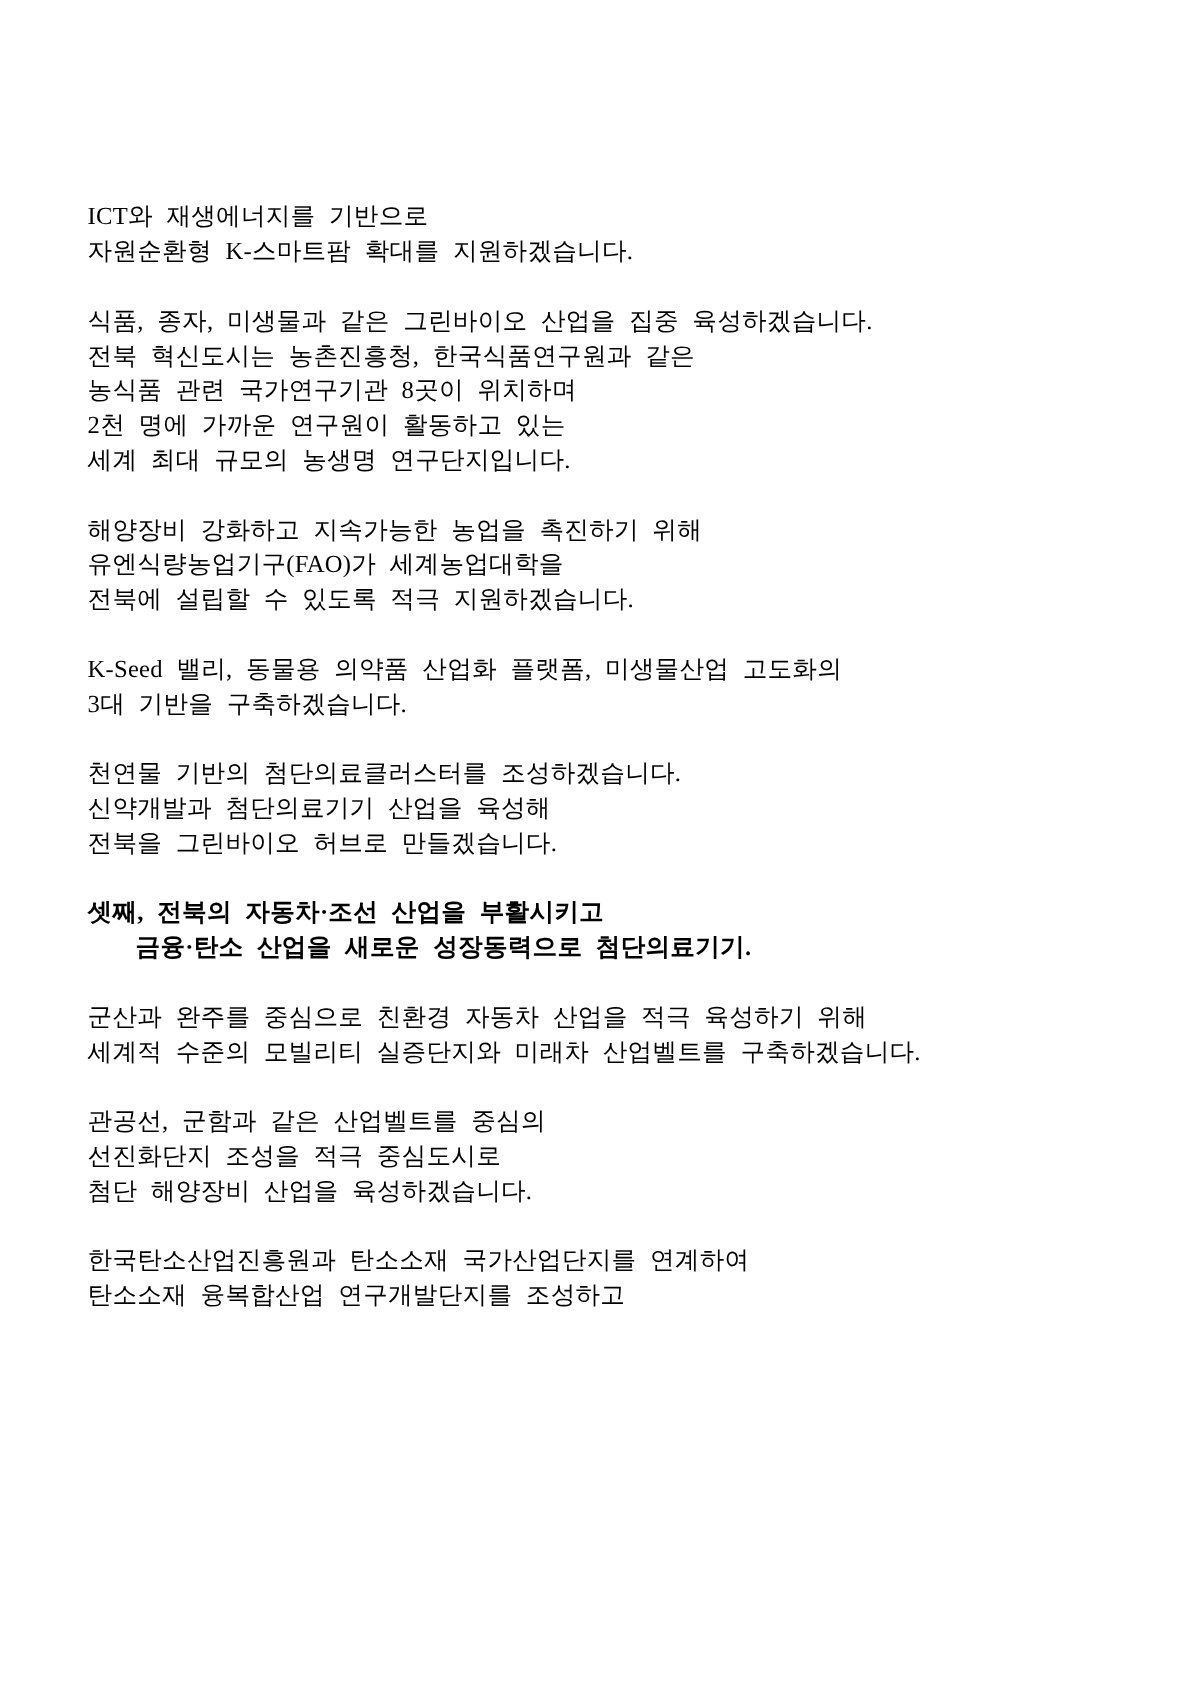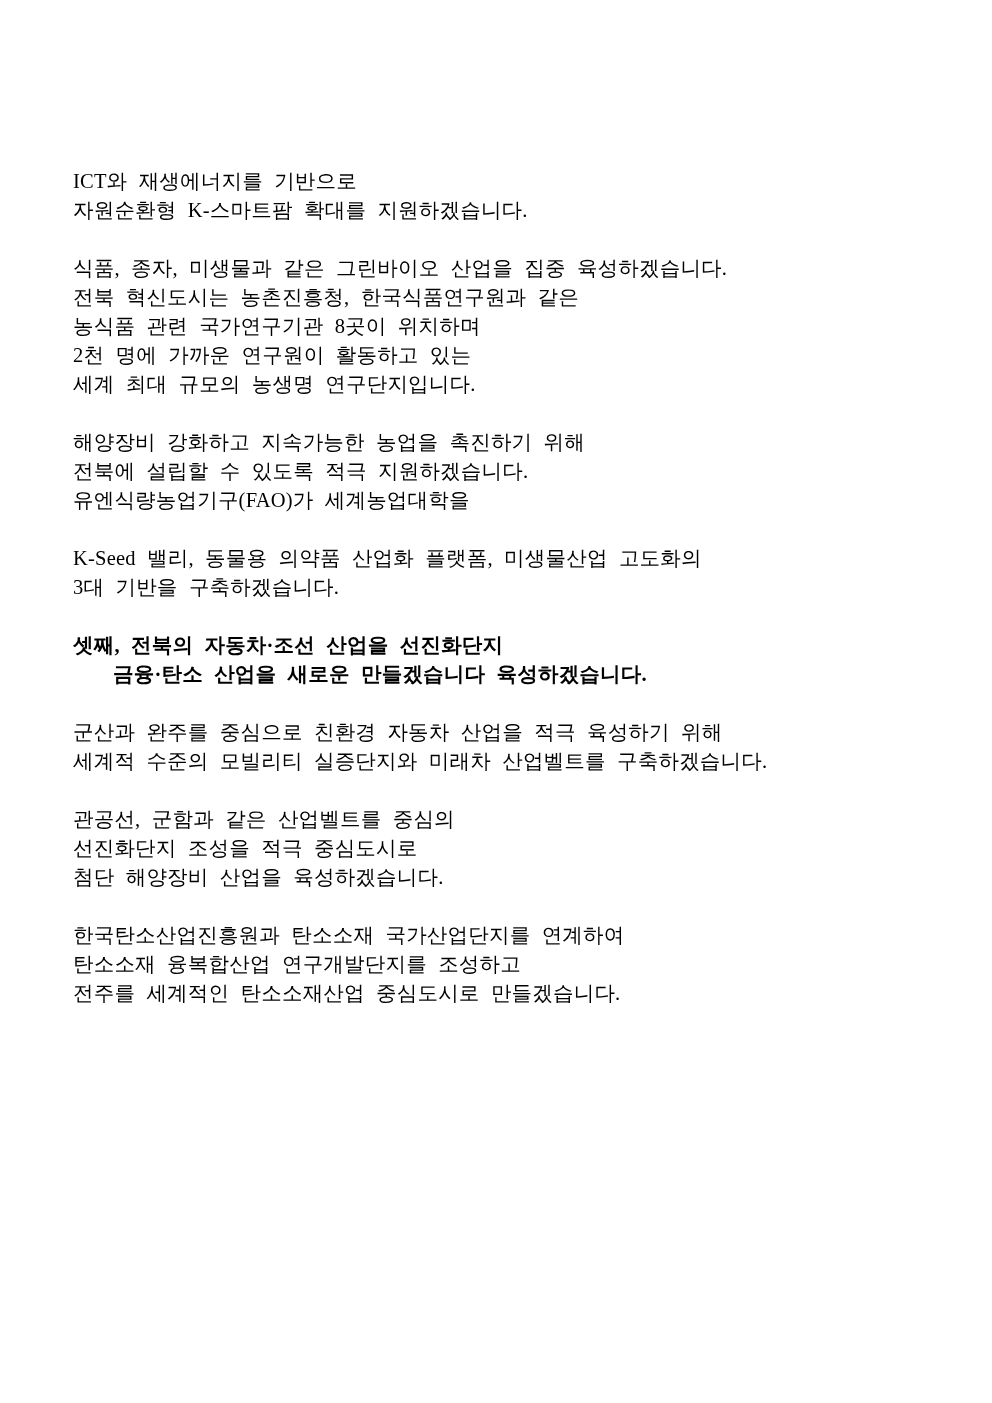--- a/index.html
+++ b/index.html
@@ -51,39 +51,43 @@
       </div>
       <div class="paragraph">
         <div class="line">식품, 종자, 미생물과 같은 그린바이오 산업을 집중 육성하겠습니다.</div>
         <div class="line">전북 혁신도시는 농촌진흥청, 한국식품연구원과 같은</div>
         <div class="line">농식품 관련 국가연구기관 8곳이 위치하며</div>
         <div class="line">2천 명에 가까운 연구원이 활동하고 있는</div>
         <div class="line">세계 최대 규모의 농생명 연구단지입니다.</div>
       </div>
       <div class="paragraph">
         <div class="line">해양장비 강화하고 지속가능한 농업을 촉진하기 위해</div>
+        <div class="line">유엔식량농업기구(FAO)가 세계농업대학을</div>
         <div class="line">전북에 설립할 수 있도록 적극 지원하겠습니다.</div>
-        <div class="line">유엔식량농업기구(FAO)가 세계농업대학을</div>
       </div>
       <div class="paragraph">
         <div class="line">K-Seed 밸리, 동물용 의약품 산업화 플랫폼, 미생물산업 고도화의</div>
         <div class="line">3대 기반을 구축하겠습니다.</div>
       </div>
+      <div class="paragraph">
+        <div class="line">천연물 기반의 첨단의료클러스터를 조성하겠습니다.</div>
+        <div class="line">신약개발과 첨단의료기기 산업을 육성해</div>
+        <div class="line">전북을 그린바이오 허브로 만들겠습니다.</div>
+      </div>
       <div class="paragraph bold">
-        <div class="line">셋째, 전북의 자동차·조선 산업을 선진화단지</div>
-        <div class="line indent">금융·탄소 산업을 새로운 만들겠습니다 육성하겠습니다.</div>
+        <div class="line">셋째, 전북의 자동차·조선 산업을 부활시키고</div>
+        <div class="line indent">금융·탄소 산업을 새로운 성장동력으로 첨단의료기기.</div>
       </div>
       <div class="paragraph">
         <div class="line">군산과 완주를 중심으로 친환경 자동차 산업을 적극 육성하기 위해</div>
         <div class="line">세계적 수준의 모빌리티 실증단지와 미래차 산업벨트를 구축하겠습니다.</div>
       </div>
       <div class="paragraph">
         <div class="line">관공선, 군함과 같은 산업벨트를 중심의</div>
         <div class="line">선진화단지 조성을 적극 중심도시로</div>
         <div class="line">첨단 해양장비 산업을 육성하겠습니다.</div>
       </div>
       <div class="paragraph">
         <div class="line">한국탄소산업진흥원과 탄소소재 국가산업단지를 연계하여</div>
         <div class="line">탄소소재 융복합산업 연구개발단지를 조성하고</div>
-        <div class="line">전주를 세계적인 탄소소재산업 중심도시로 만들겠습니다.</div>
       </div>
     </main>
 </div>
 
 </body></html>

